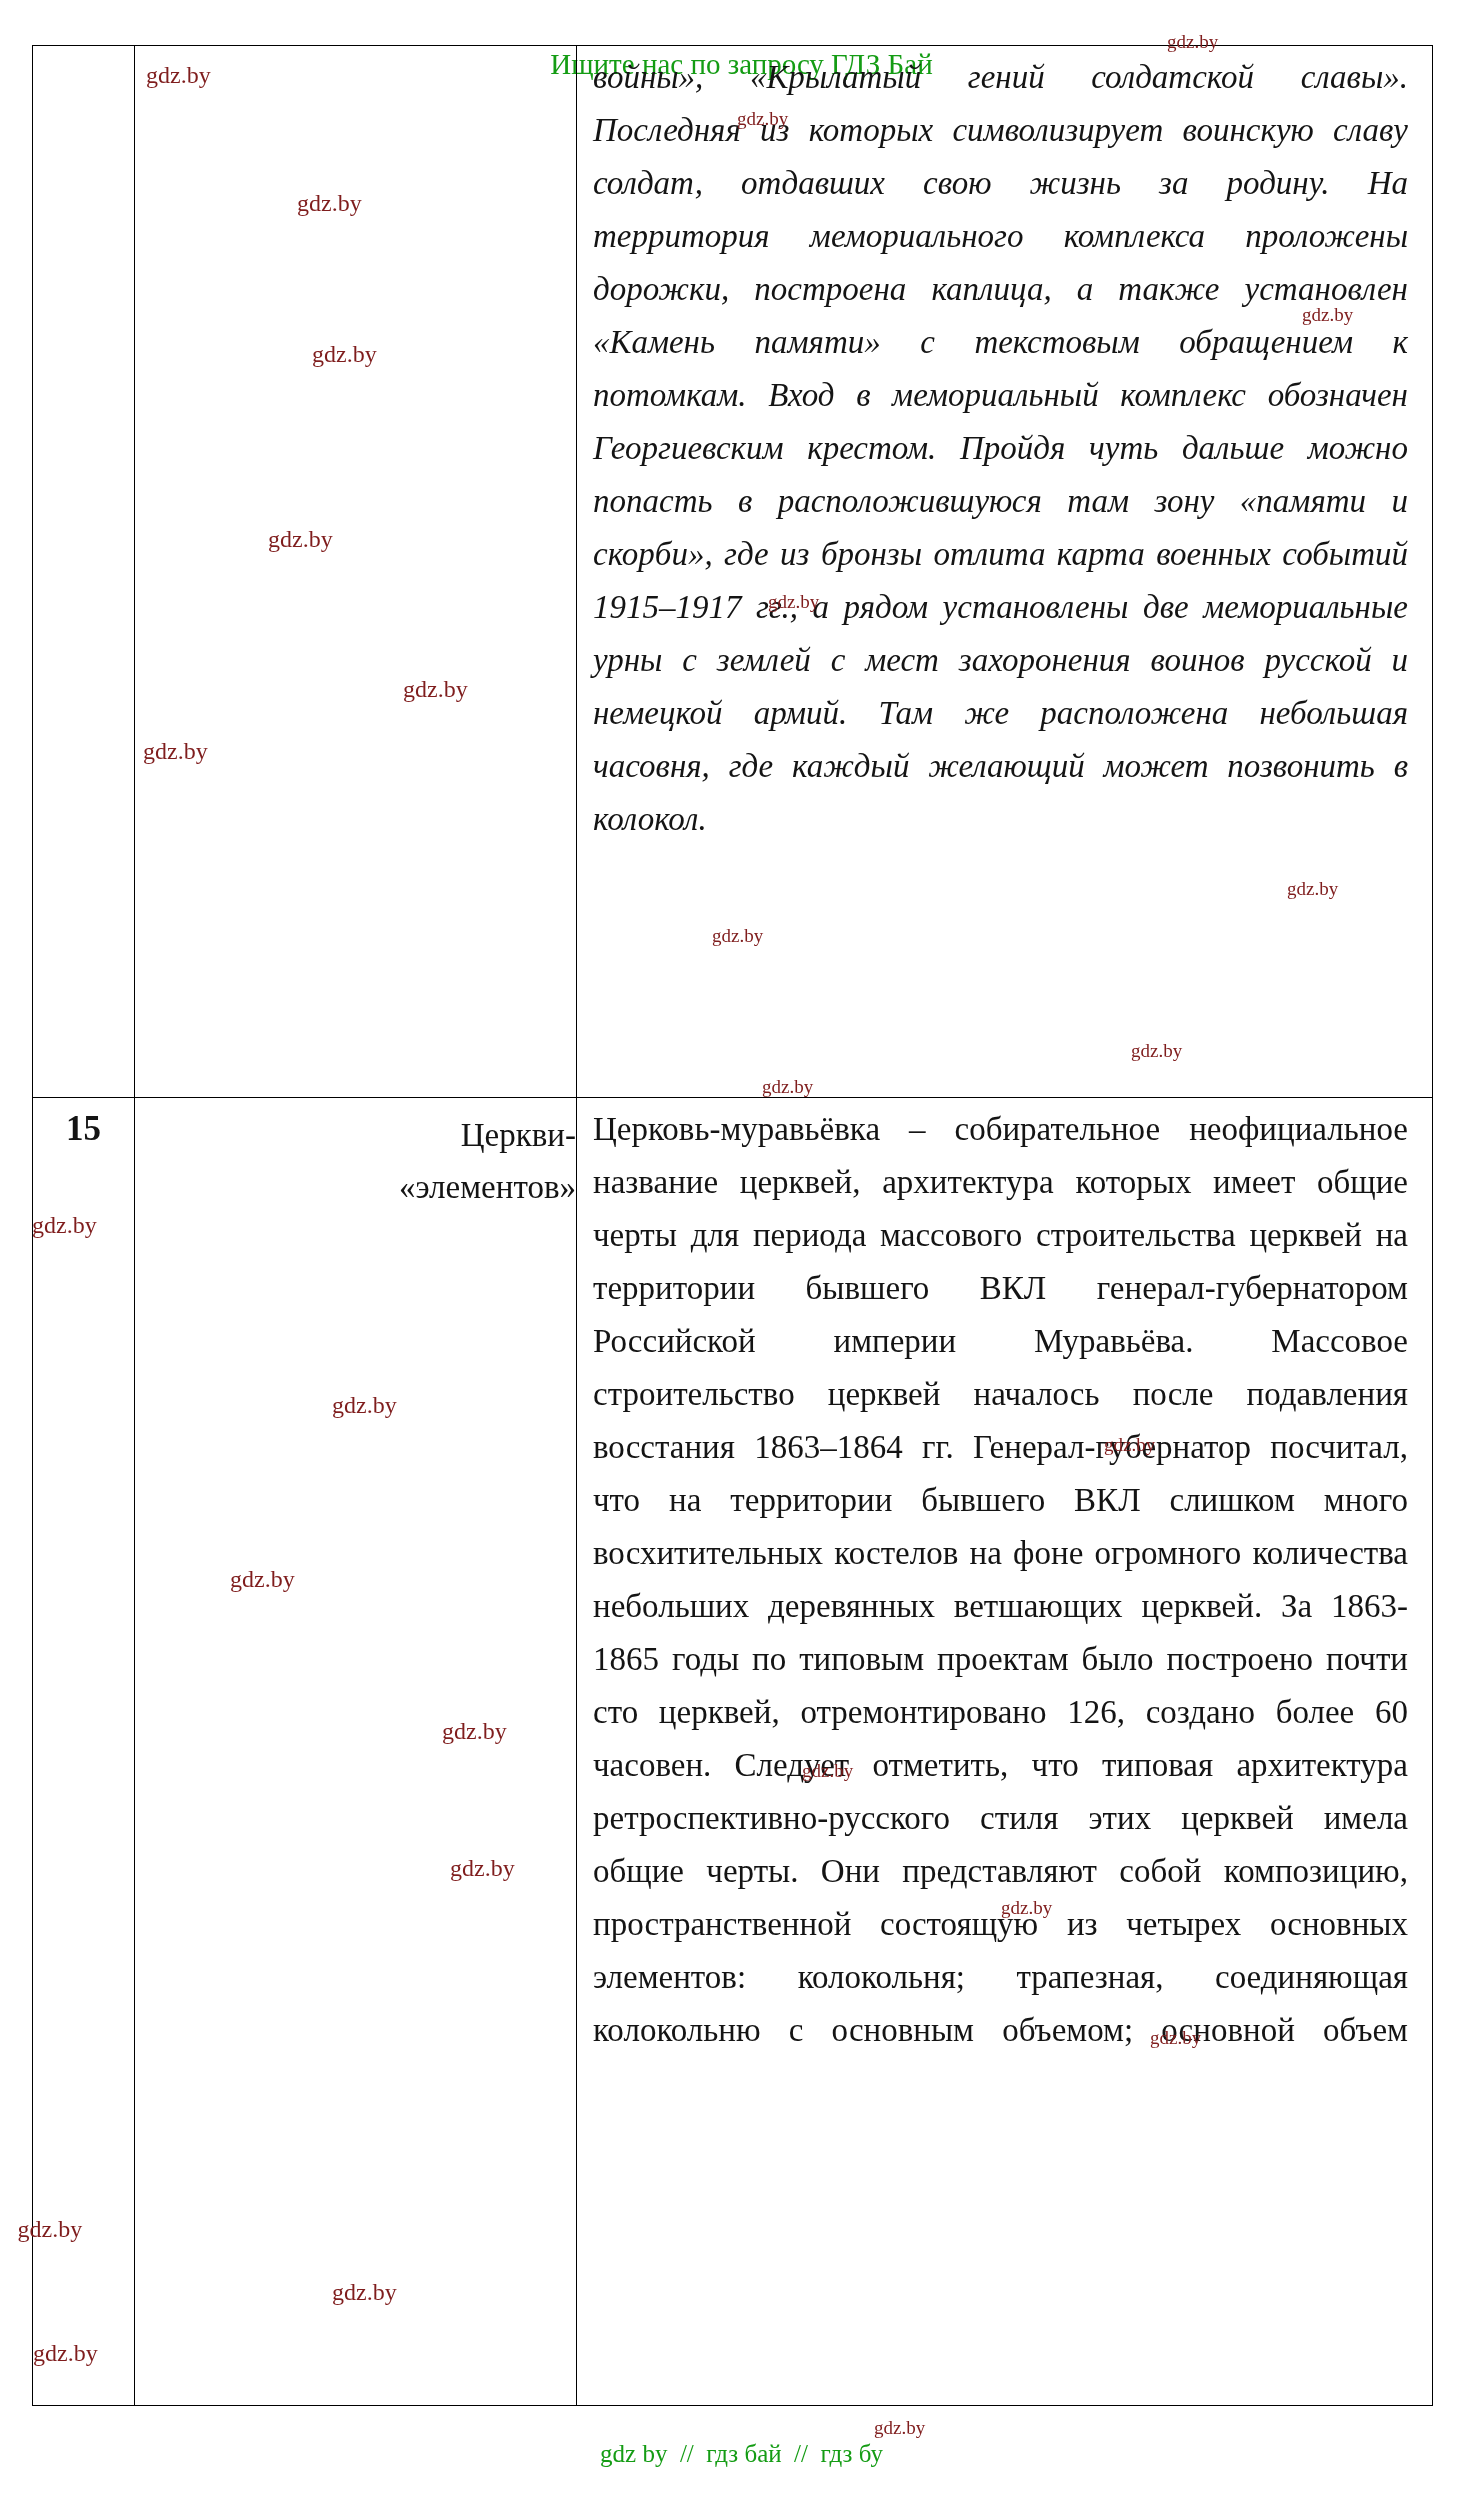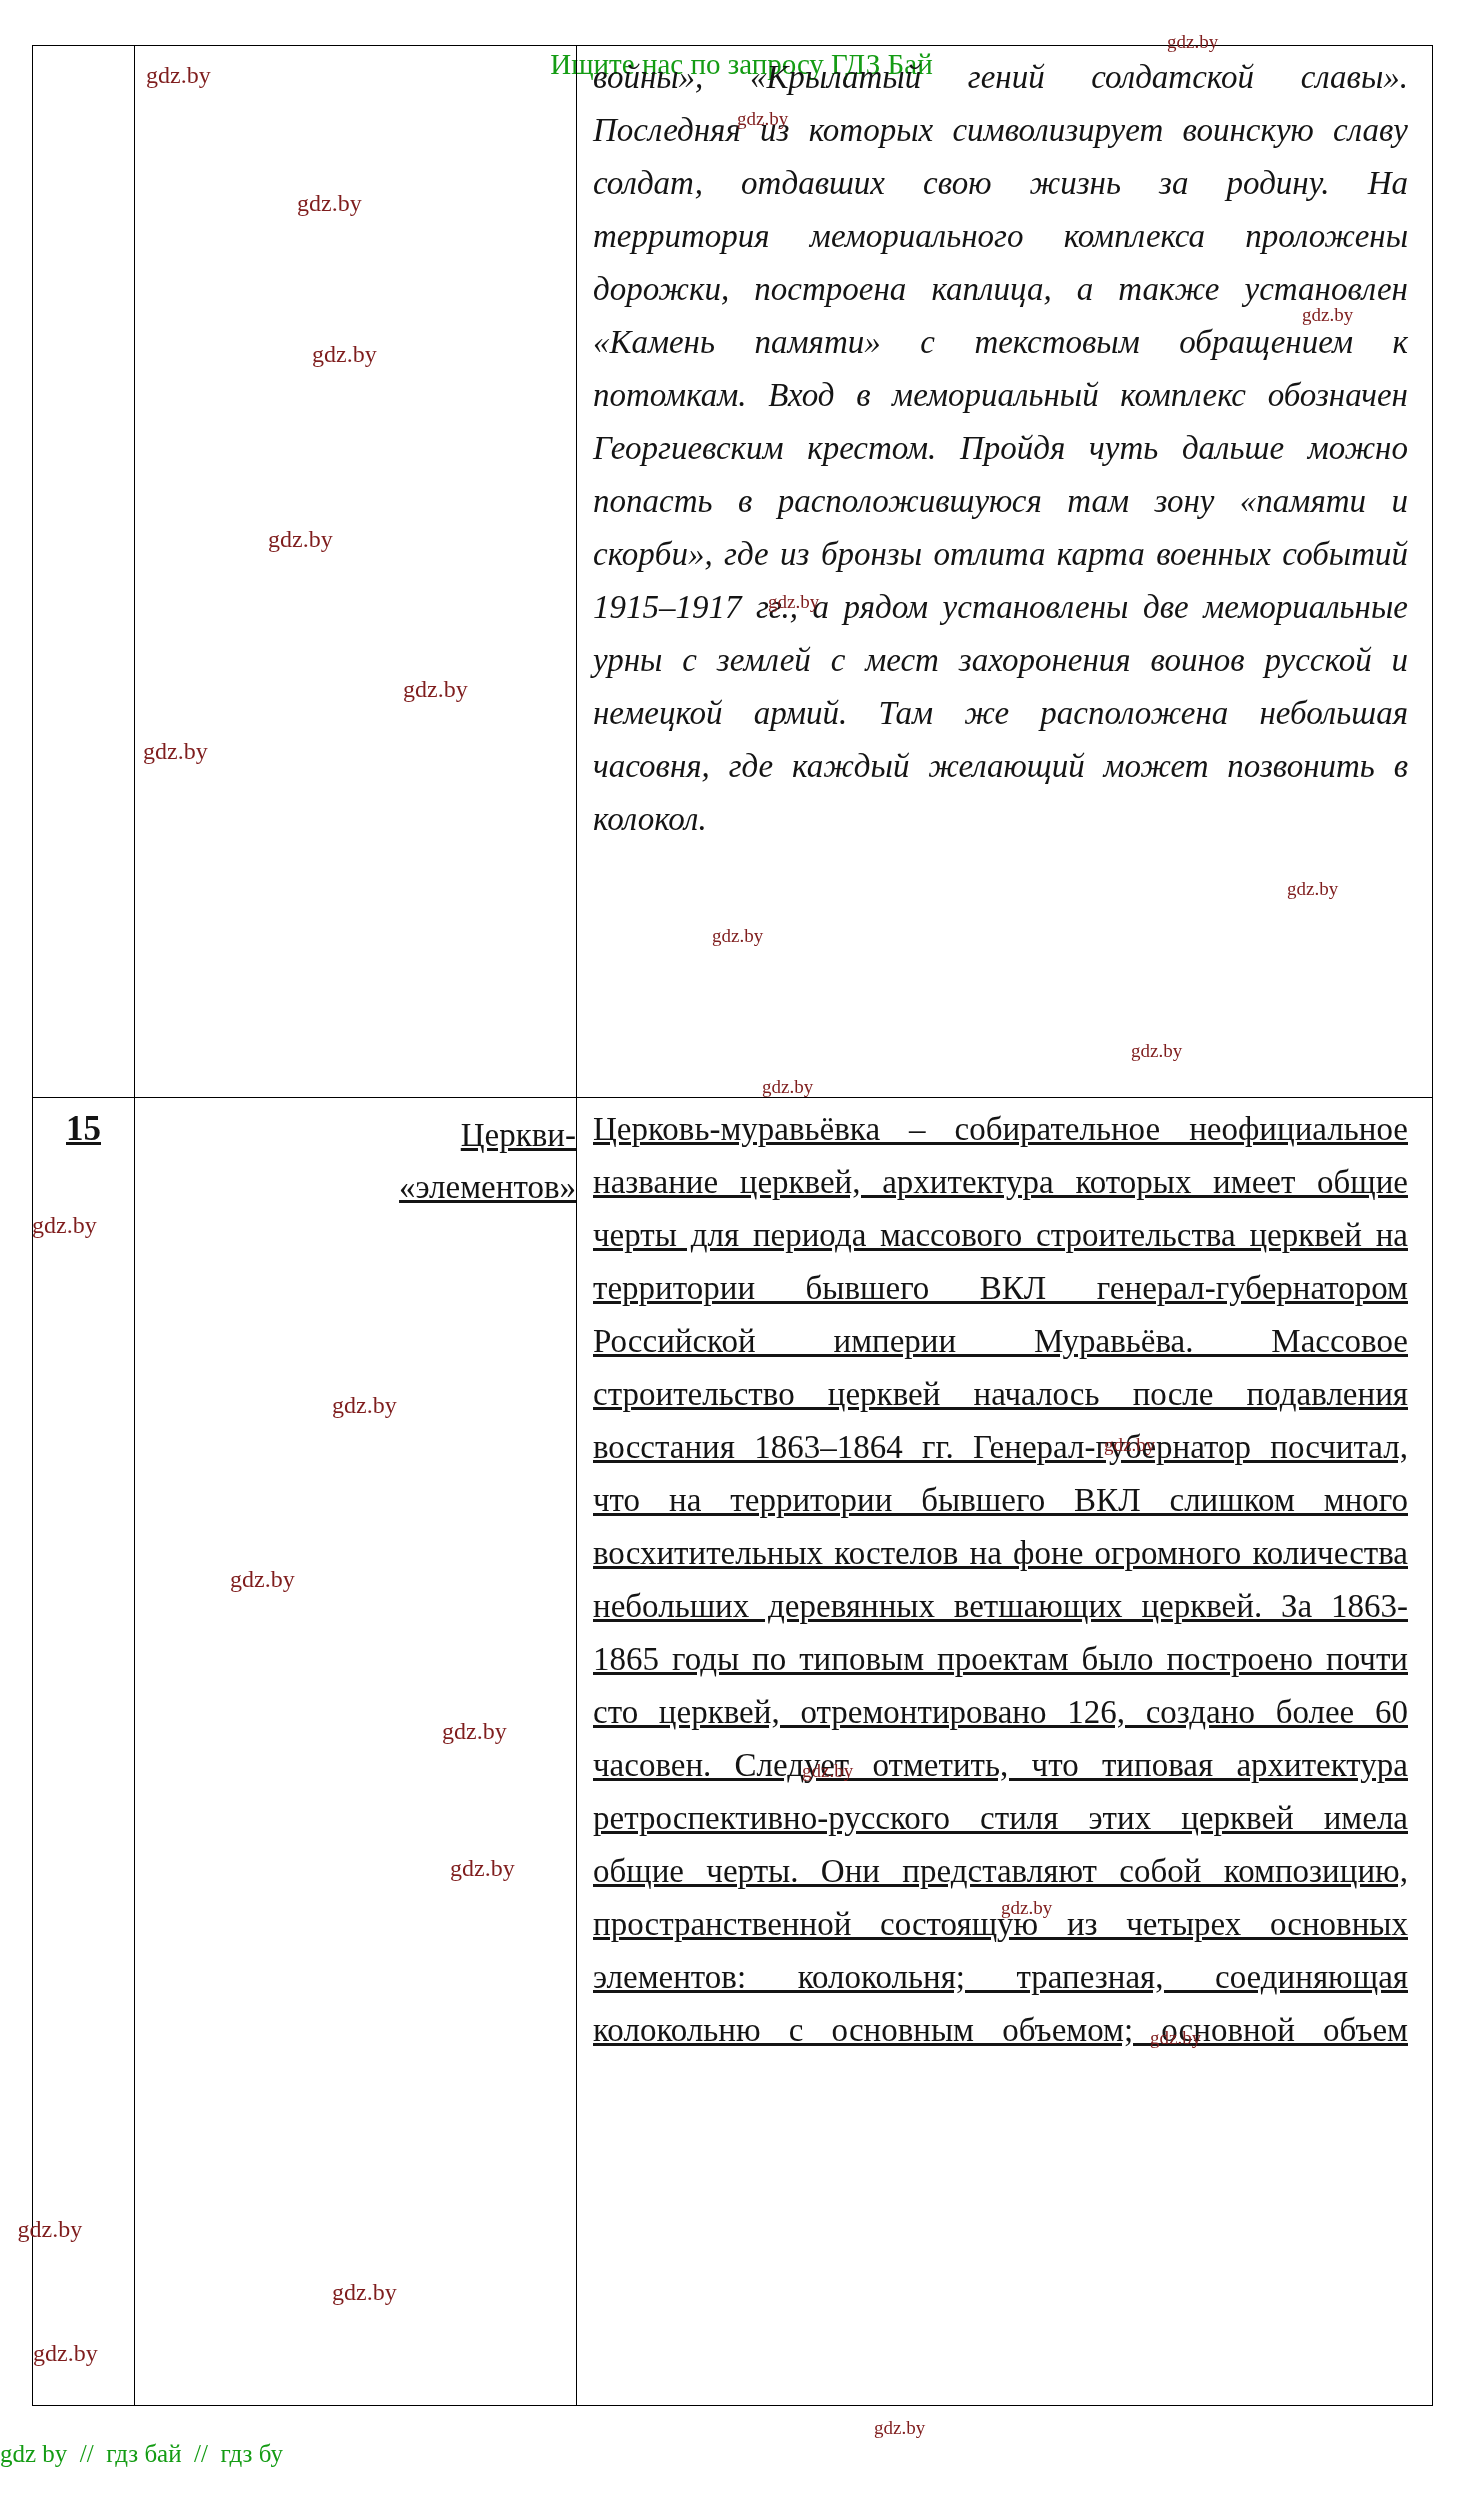--- a/index.html
+++ b/index.html
@@ -25,21 +25,21 @@
     font-family: "Liberation Serif", serif;
     font-size: 29px;
     color: #149c14;
     margin-top: 40px;
   }
   .promo-bottom {
     position: absolute;
     top: 2440px;
     left: 0;
     width: 100%;
-    text-align: left;
+    text-align: center;
     font-family: "Liberation Serif", serif;
     font-size: 25px;
     color: #149c14;
     white-space: pre;
   }
   table.doc-table {
     position: absolute;
     left: 32px;
     top: 45px;
     width: 1401px;
@@ -49,21 +49,21 @@
   table.doc-table td {
     border: 1.6px solid #000000;
     vertical-align: top;
     padding: 0;
   }
   td.col-num    { width: 102px; }
   td.col-title  { width: 442px; }
   td.col-text   { width: auto;  }
 
   .row-continuation td { height: 1051px; font-style: italic; }
-  .row-main td         { height: 1307px; text-decoration: underline; }
+  .row-main td         { height: 1307px; }
 
   .num-label {
     display: block;
     text-align: center;
     font-weight: bold;
     font-size: 35px;
     padding-top: 11px;
   }
   .title-block {
     padding-top: 11px;

